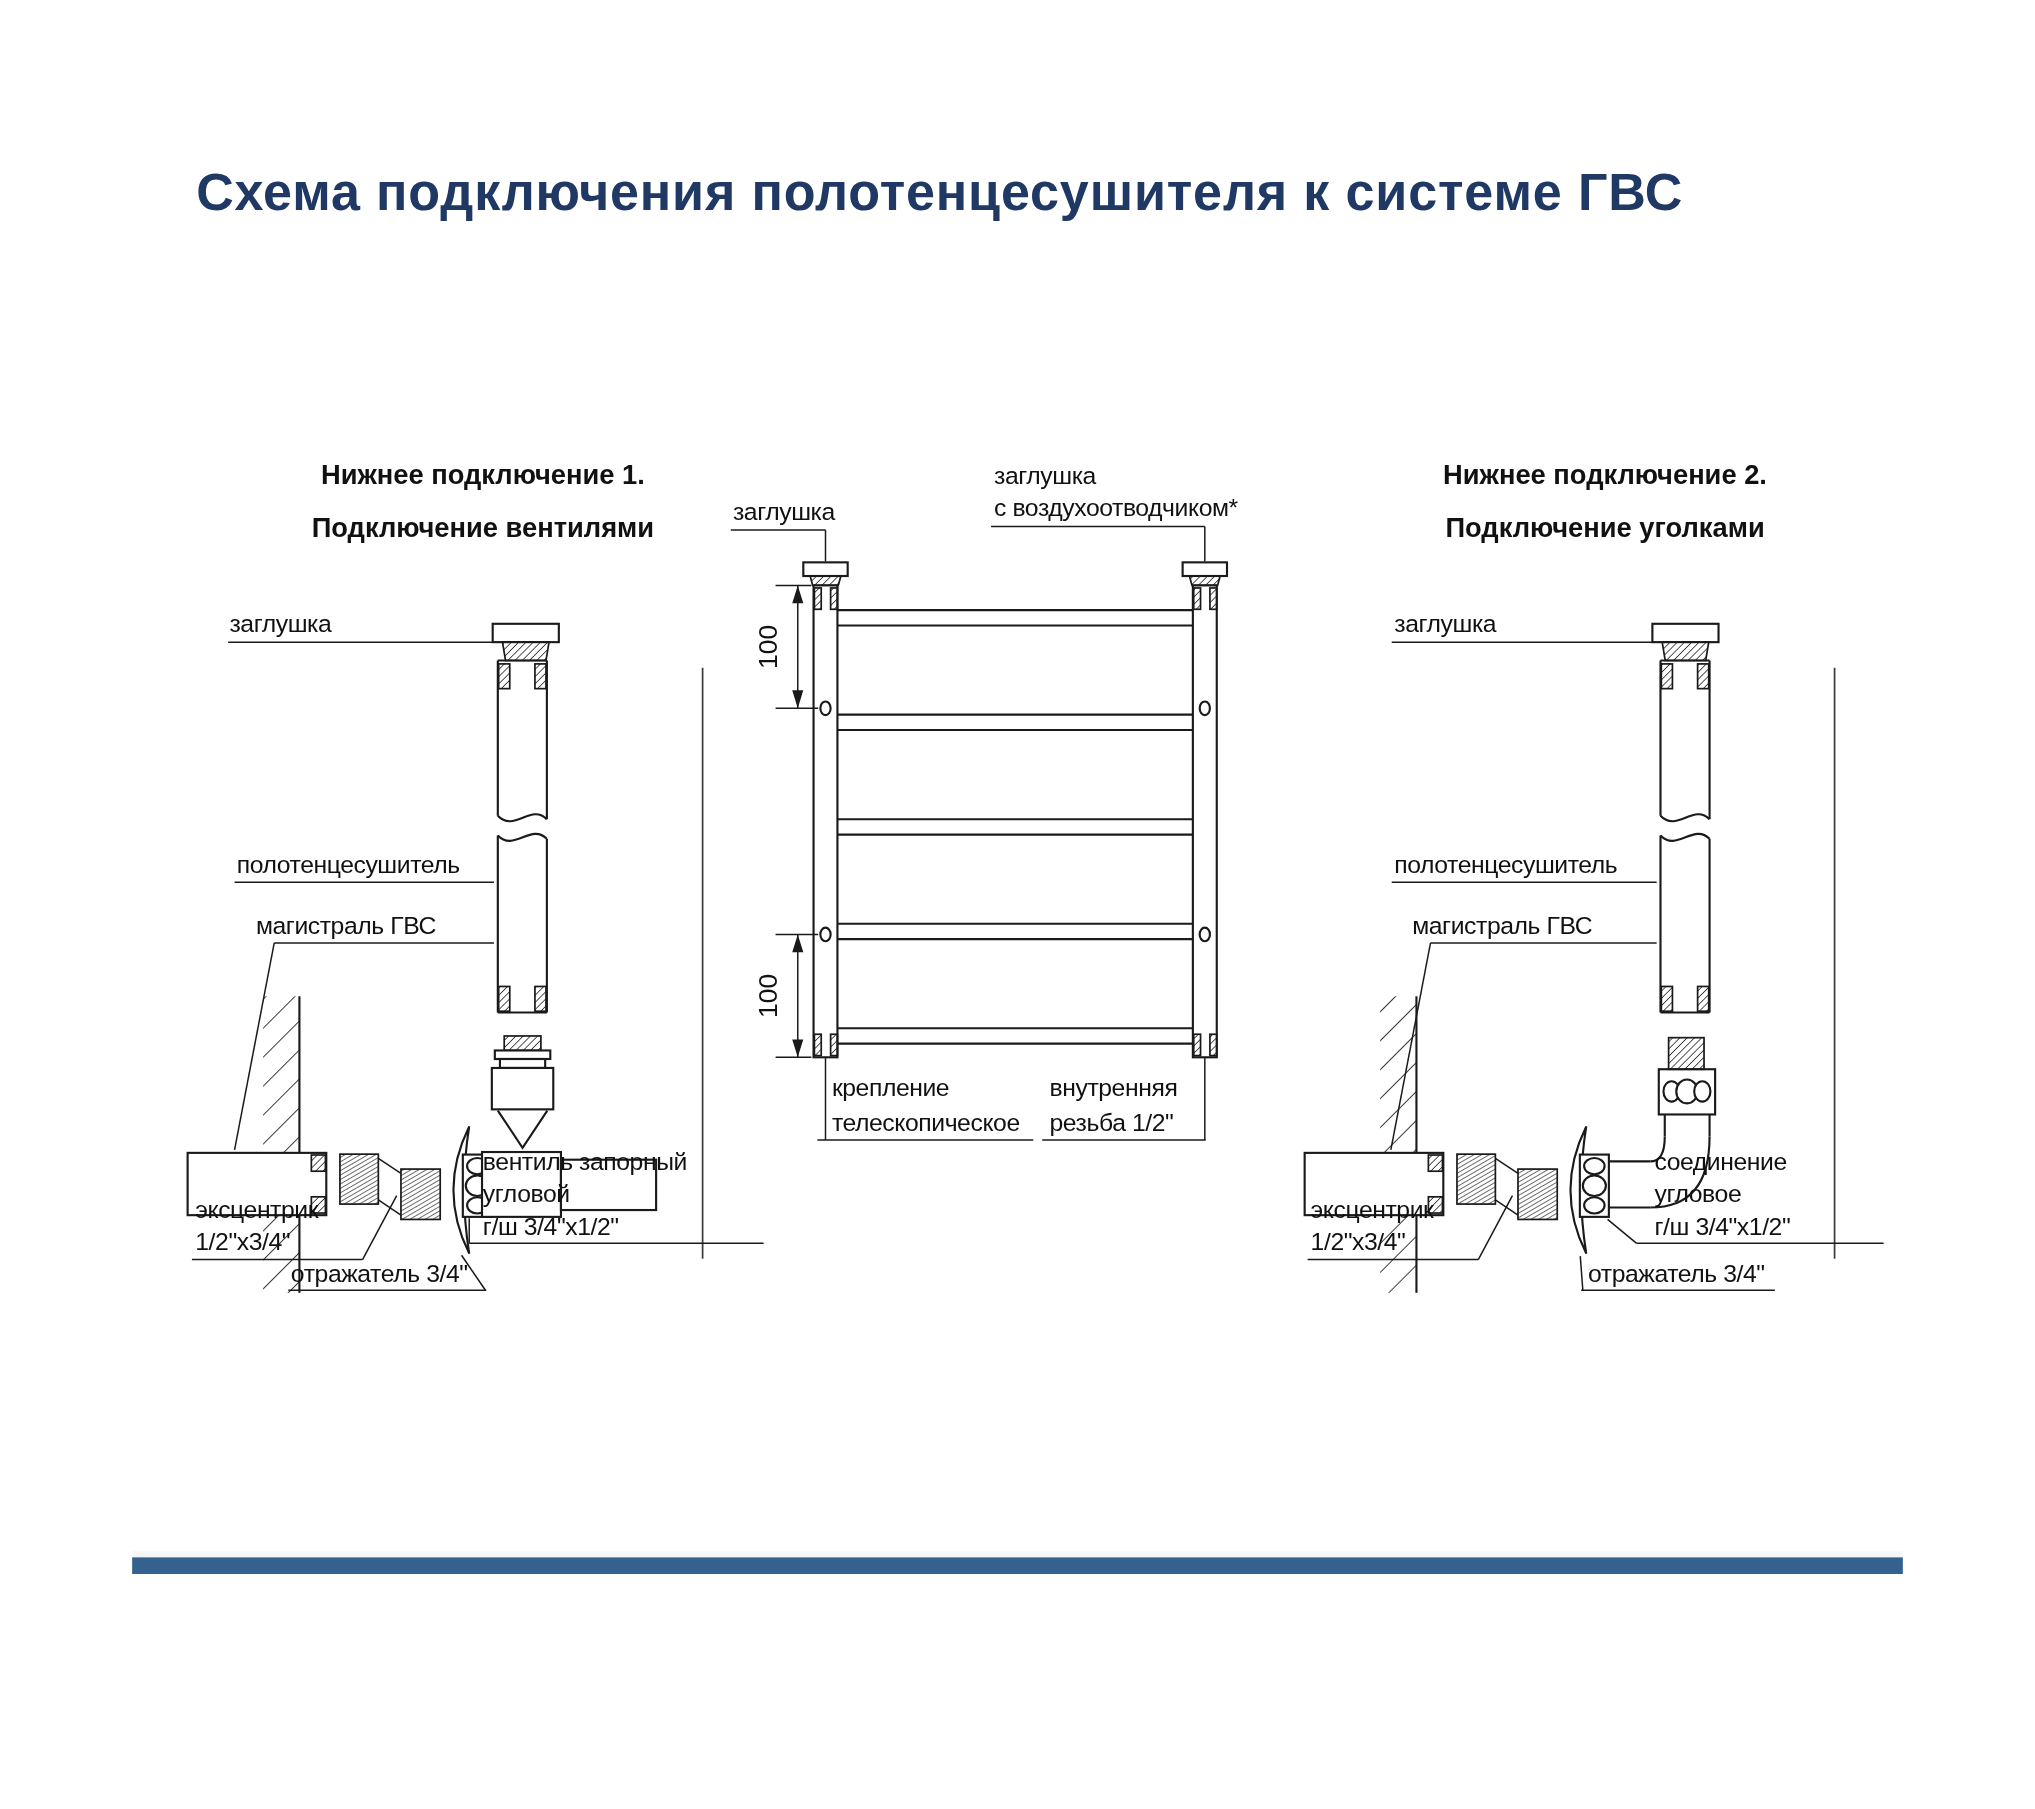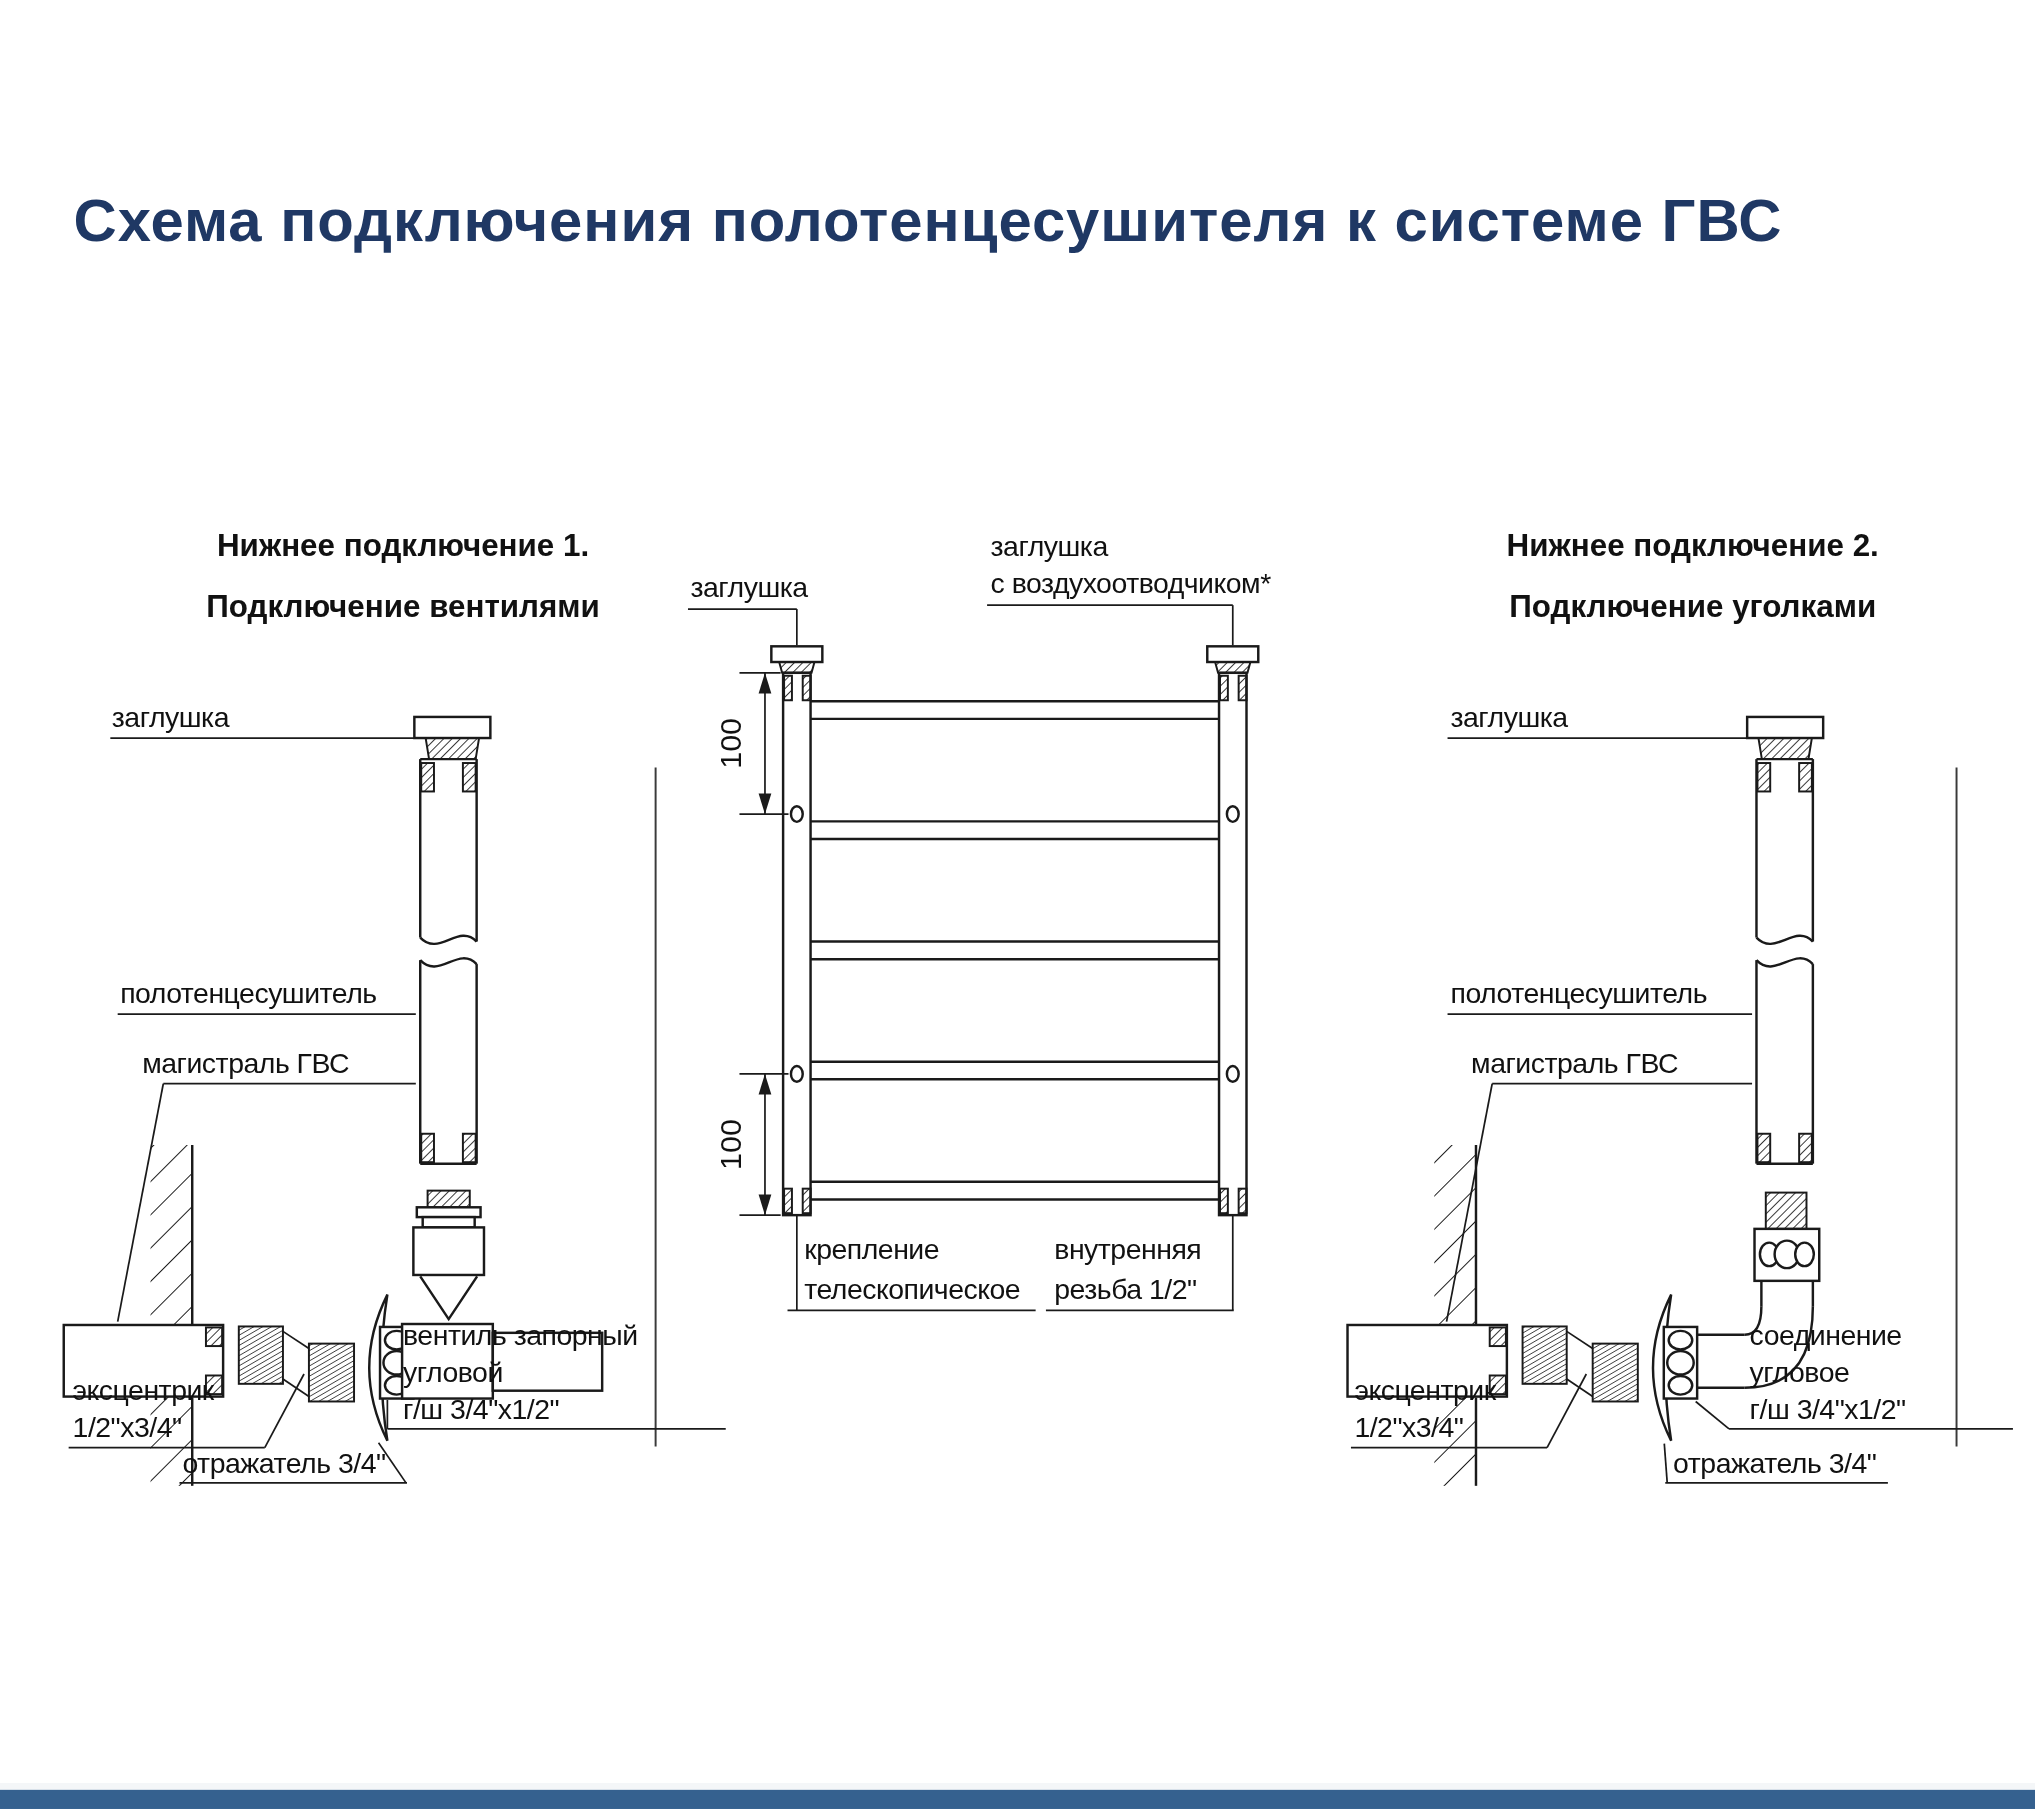--- a/index.html
+++ b/index.html
@@ -1,16 +1,16 @@
 <!DOCTYPE html>
 <html style="font-size:7.8px"><head>
 <meta charset="utf-8">
 <style>
   html,body{margin:0;padding:0;background:#ffffff;}
-  .canvas{position:relative;width:2035px;height:1809px;background:#ffffff;overflow:hidden;
+  .canvas{position:relative;width:2035px;height:1574px;background:#ffffff;overflow:hidden;
           font-family:"Liberation Sans","DejaVu Sans",sans-serif;}
   svg{position:absolute;left:0;top:0;width:100%;height:100%;}
   .t-title{font-family:"Liberation Sans","DejaVu Sans",sans-serif;font-weight:bold;font-size:122px;letter-spacing:2px;}
   .t-head{font-weight:bold;font-size:64px;fill:#111111;}
   .t-lab{font-weight:normal;font-size:58px;fill:#111111;letter-spacing:-1px;}
   .t-dim{font-weight:normal;font-size:62px;fill:#111111;}
   .ln{stroke:#1a1a1a;stroke-width:5;fill:none;}
   .ln-thin{stroke:#1a1a1a;stroke-width:3.5;fill:none;}
   .shape{stroke:#1a1a1a;stroke-width:5;fill:#ffffff;}
   .hatched{stroke:#1a1a1a;stroke-width:4;}

